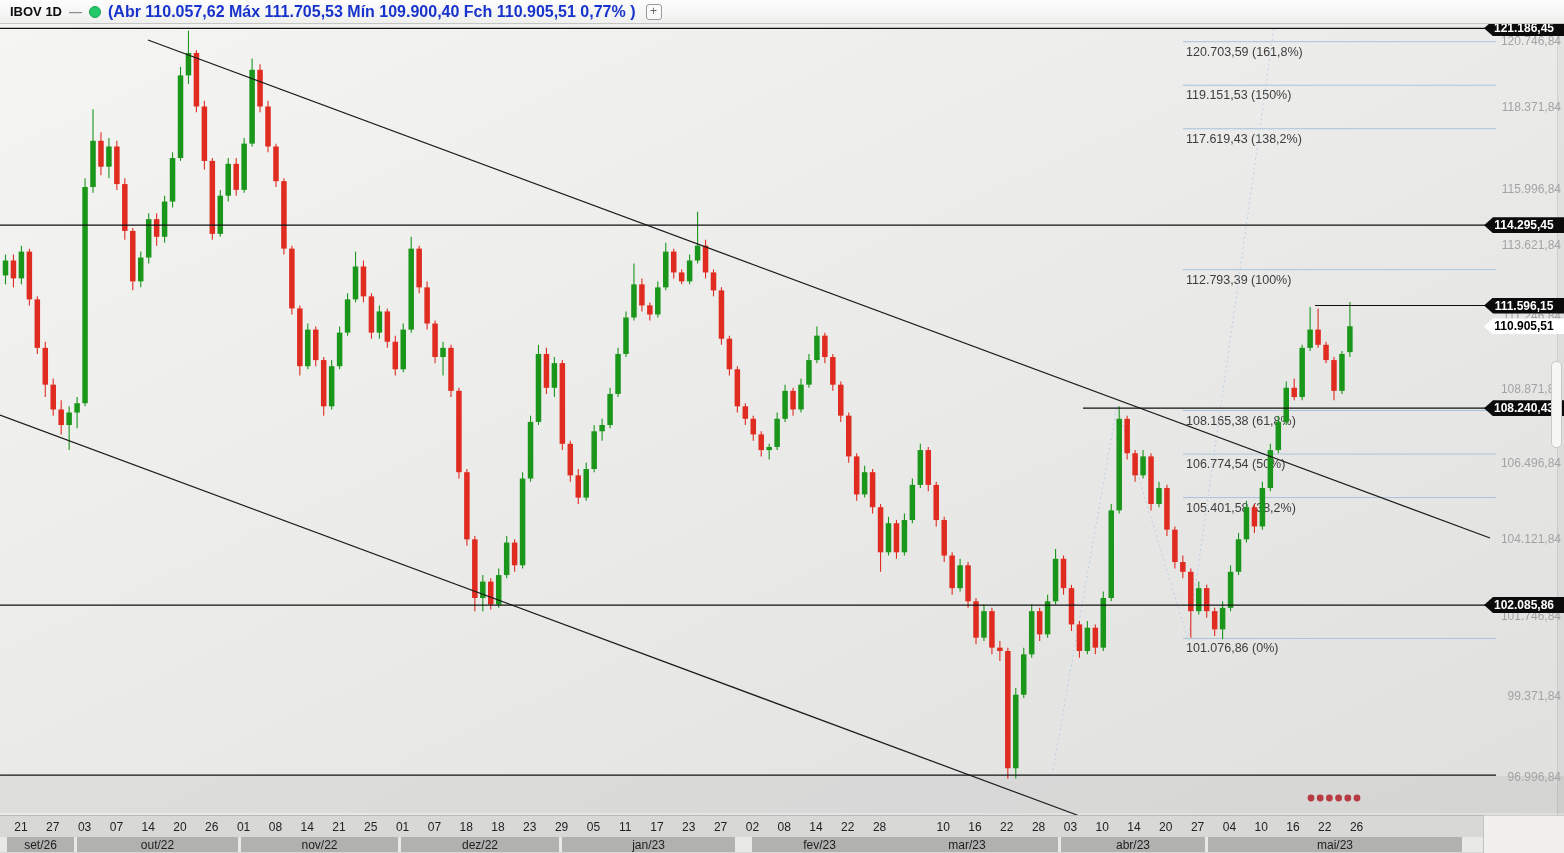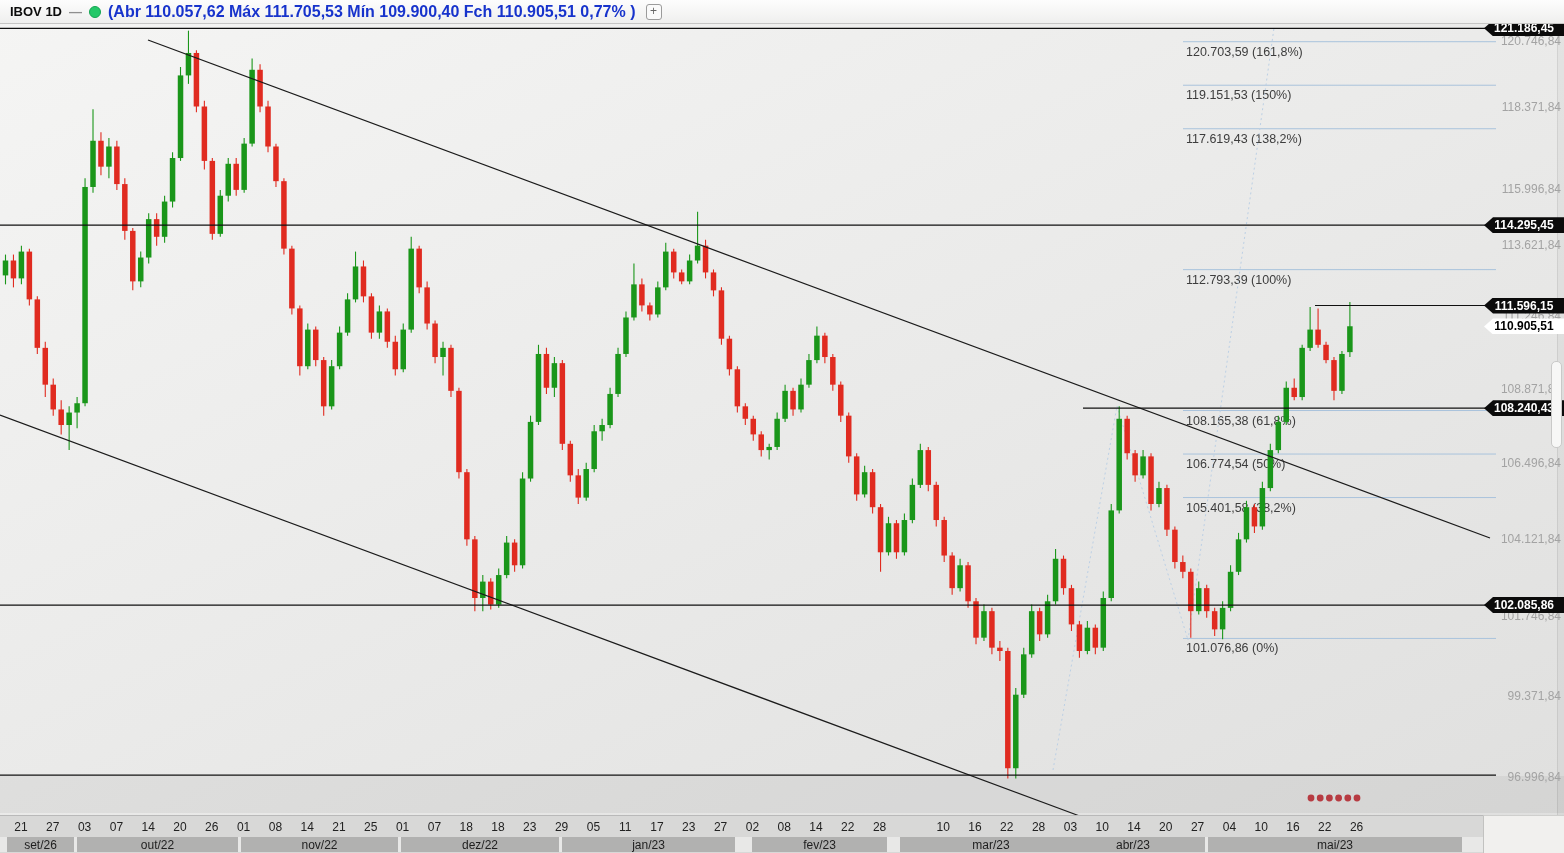--- a/index.html
+++ b/index.html
@@ -499,19 +499,19 @@
         <div class="day" style="left: 1324.8px;">22</div>
         <div class="day" style="left: 1356.6px;">26</div>
       </div>
     <div id="months">
         <div class="month" style="left: 7px; width: 67px;">set/26</div>
         <div class="month" style="left: 77px; width: 161px;">out/22</div>
         <div class="month" style="left: 241px; width: 157px;">nov/22</div>
         <div class="month" style="left: 401px; width: 158px;">dez/22</div>
         <div class="month" style="left: 562px; width: 173px;">jan/23</div>
         <div class="month" style="left: 752px; width: 135px; text-align: center;">fev/23</div>
-        <div class="month" style="left: 876px; width: 182px; margin-left: 24px;">mar/23</div>
+        <div class="month" style="left: 876px; width: 182px;">mar/23</div>
         <div class="month" style="left: 1061px; width: 144px;">abr/23</div>
         <div class="month" style="left: 1208px; width: 254px;">mai/23</div>
       </div>
   </div>
   <div id="corner"></div>
 </div>
 
 </body></html>

